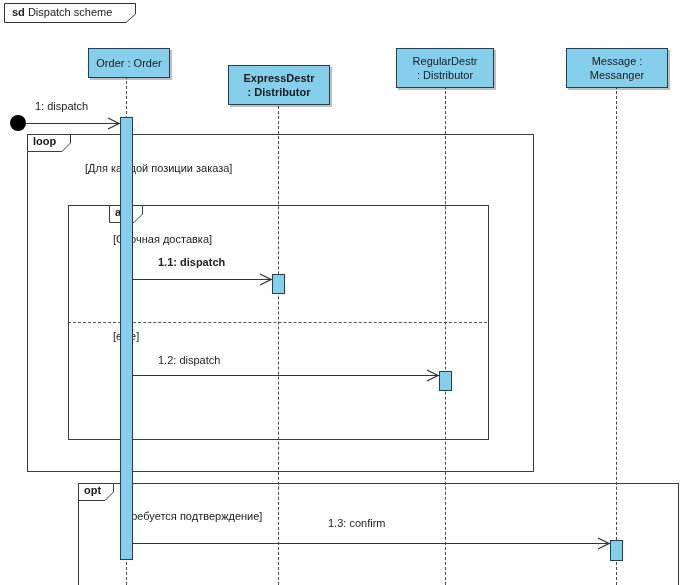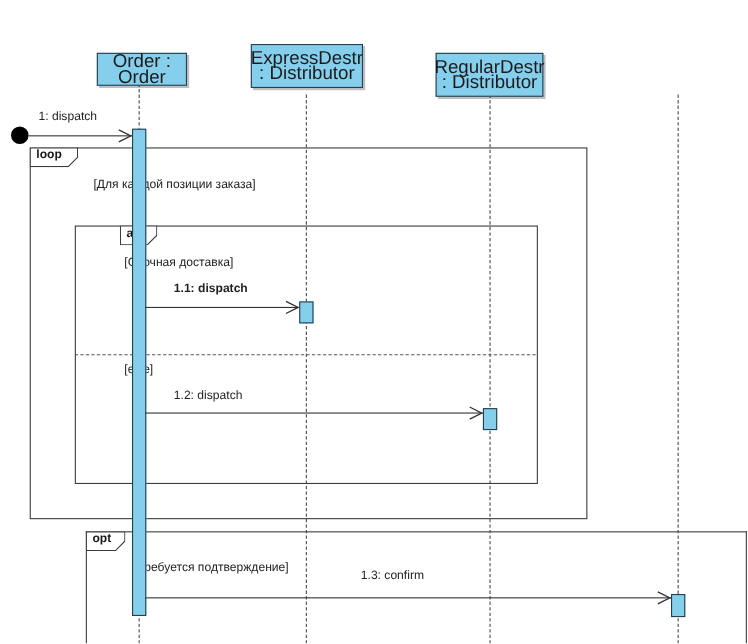--- a/index.html
+++ b/index.html
@@ -6,21 +6,21 @@
   #canvas {
     position:relative; width:680px; height:585px; overflow:hidden;
     background:#ffffff; font-family:"Liberation Sans", sans-serif;
     color:#1a1a1a; font-size:11px;
   }
   
   .hdr {
     position:absolute; background:#85CEEC; border:1px solid #24404e;
     box-shadow:2px 2px 0 rgba(0,0,0,0.25);
     display:flex; flex-direction:column; align-items:center; justify-content:center;
-    text-align:center; line-height:14px; font-size:17px;
+    text-align:center; line-height:14px; font-size:11px;
   }
   
   .lifeline { position:absolute; width:0; border-left:1px dashed #4a4a4a; }
   
   .act { position:absolute; width:11px; background:#85CEEC; border:1px solid #24404e; }
   
   .frame { position:absolute; border:1px solid #3c3c3c; background:transparent; }
   .frame.no-bottom { border-bottom:none; }
   
   .flabel { position:absolute;padding-left:21px; }
@@ -41,20 +41,26 @@
   .divider { position:absolute; height:0; border-top:1px dashed #555; }
   .found-circle {
     position:absolute; width:16px; height:16px; border-radius:50%; background:#000;
   }
 </style>
 </head>
 <body>
 
 <div id="canvas">
 
+  <div id="title-tab">
+    <svg width="140" height="21">
+      <path d="M0.5 0.5 H131.5 V11 L122 19.5 H0.5 Z" fill="#ffffff" stroke="#333" stroke-width="1"></path>
+    </svg>
+    <div class="txt"><span class="kw">sd</span><span> </span><span>Dispatch scheme</span></div>
+  </div>
 
   <div class="lifeline" style="left:126px; top:76px;  height:509px;"></div>
   <div class="lifeline" style="left:278px; top:86px;  height:499px;"></div>
   <div class="lifeline" style="left:445px; top:86px;  height:499px;"></div>
   <div class="lifeline" style="left:616px; top:86px;  height:499px;"></div>
 
   <div class="frame" style="left:27px; top:134px; width:505px; height:336px;"></div>
   <div class="frame" style="left:68px; top:205px; width:419px; height:233px;"></div>
   <div class="divider" style="left:68px; top:322px; width:419px;"></div>
   <div class="frame no-bottom" style="left:78px; top:483px; width:599px; height:110px;"></div>
@@ -109,22 +115,26 @@
 
   <div class="msg-line" style="left:132px; top:543px; width:478px;"></div>
   <svg class="arrowhead" style="left:596px; top:537px;" width="14" height="13">
     <path d="M2 1 L13 6.5 L2 12" fill="none" stroke="#333" stroke-width="1.2"></path>
   </svg>
   <div class="msg-label" style="left:328px; top:517px;">1.3: confirm</div>
 
   <div class="hdr" style="left:88px;  top:48px; width:80px;  height:28px;">
     <span>Order : Order</span>
   </div>
-  <div class="hdr" style="left:228px; top:40px; width:100px; height:38px;">
+  <div class="hdr" style="left:228px; top:65px; width:100px; height:38px;font-weight:bold;">
     <span>ExpressDestr</span>
     <span>: Distributor</span>
   </div>
   <div class="hdr" style="left:396px; top:48px; width:96px;  height:38px;">
     <span>RegularDestr</span>
     <span>: Distributor</span>
   </div>
+  <div class="hdr" style="left:566px; top:48px; width:100px; height:38px;">
+    <span>Message :</span>
+    <span>Messanger</span>
+  </div>
 
 </div>
 
 </body></html>

